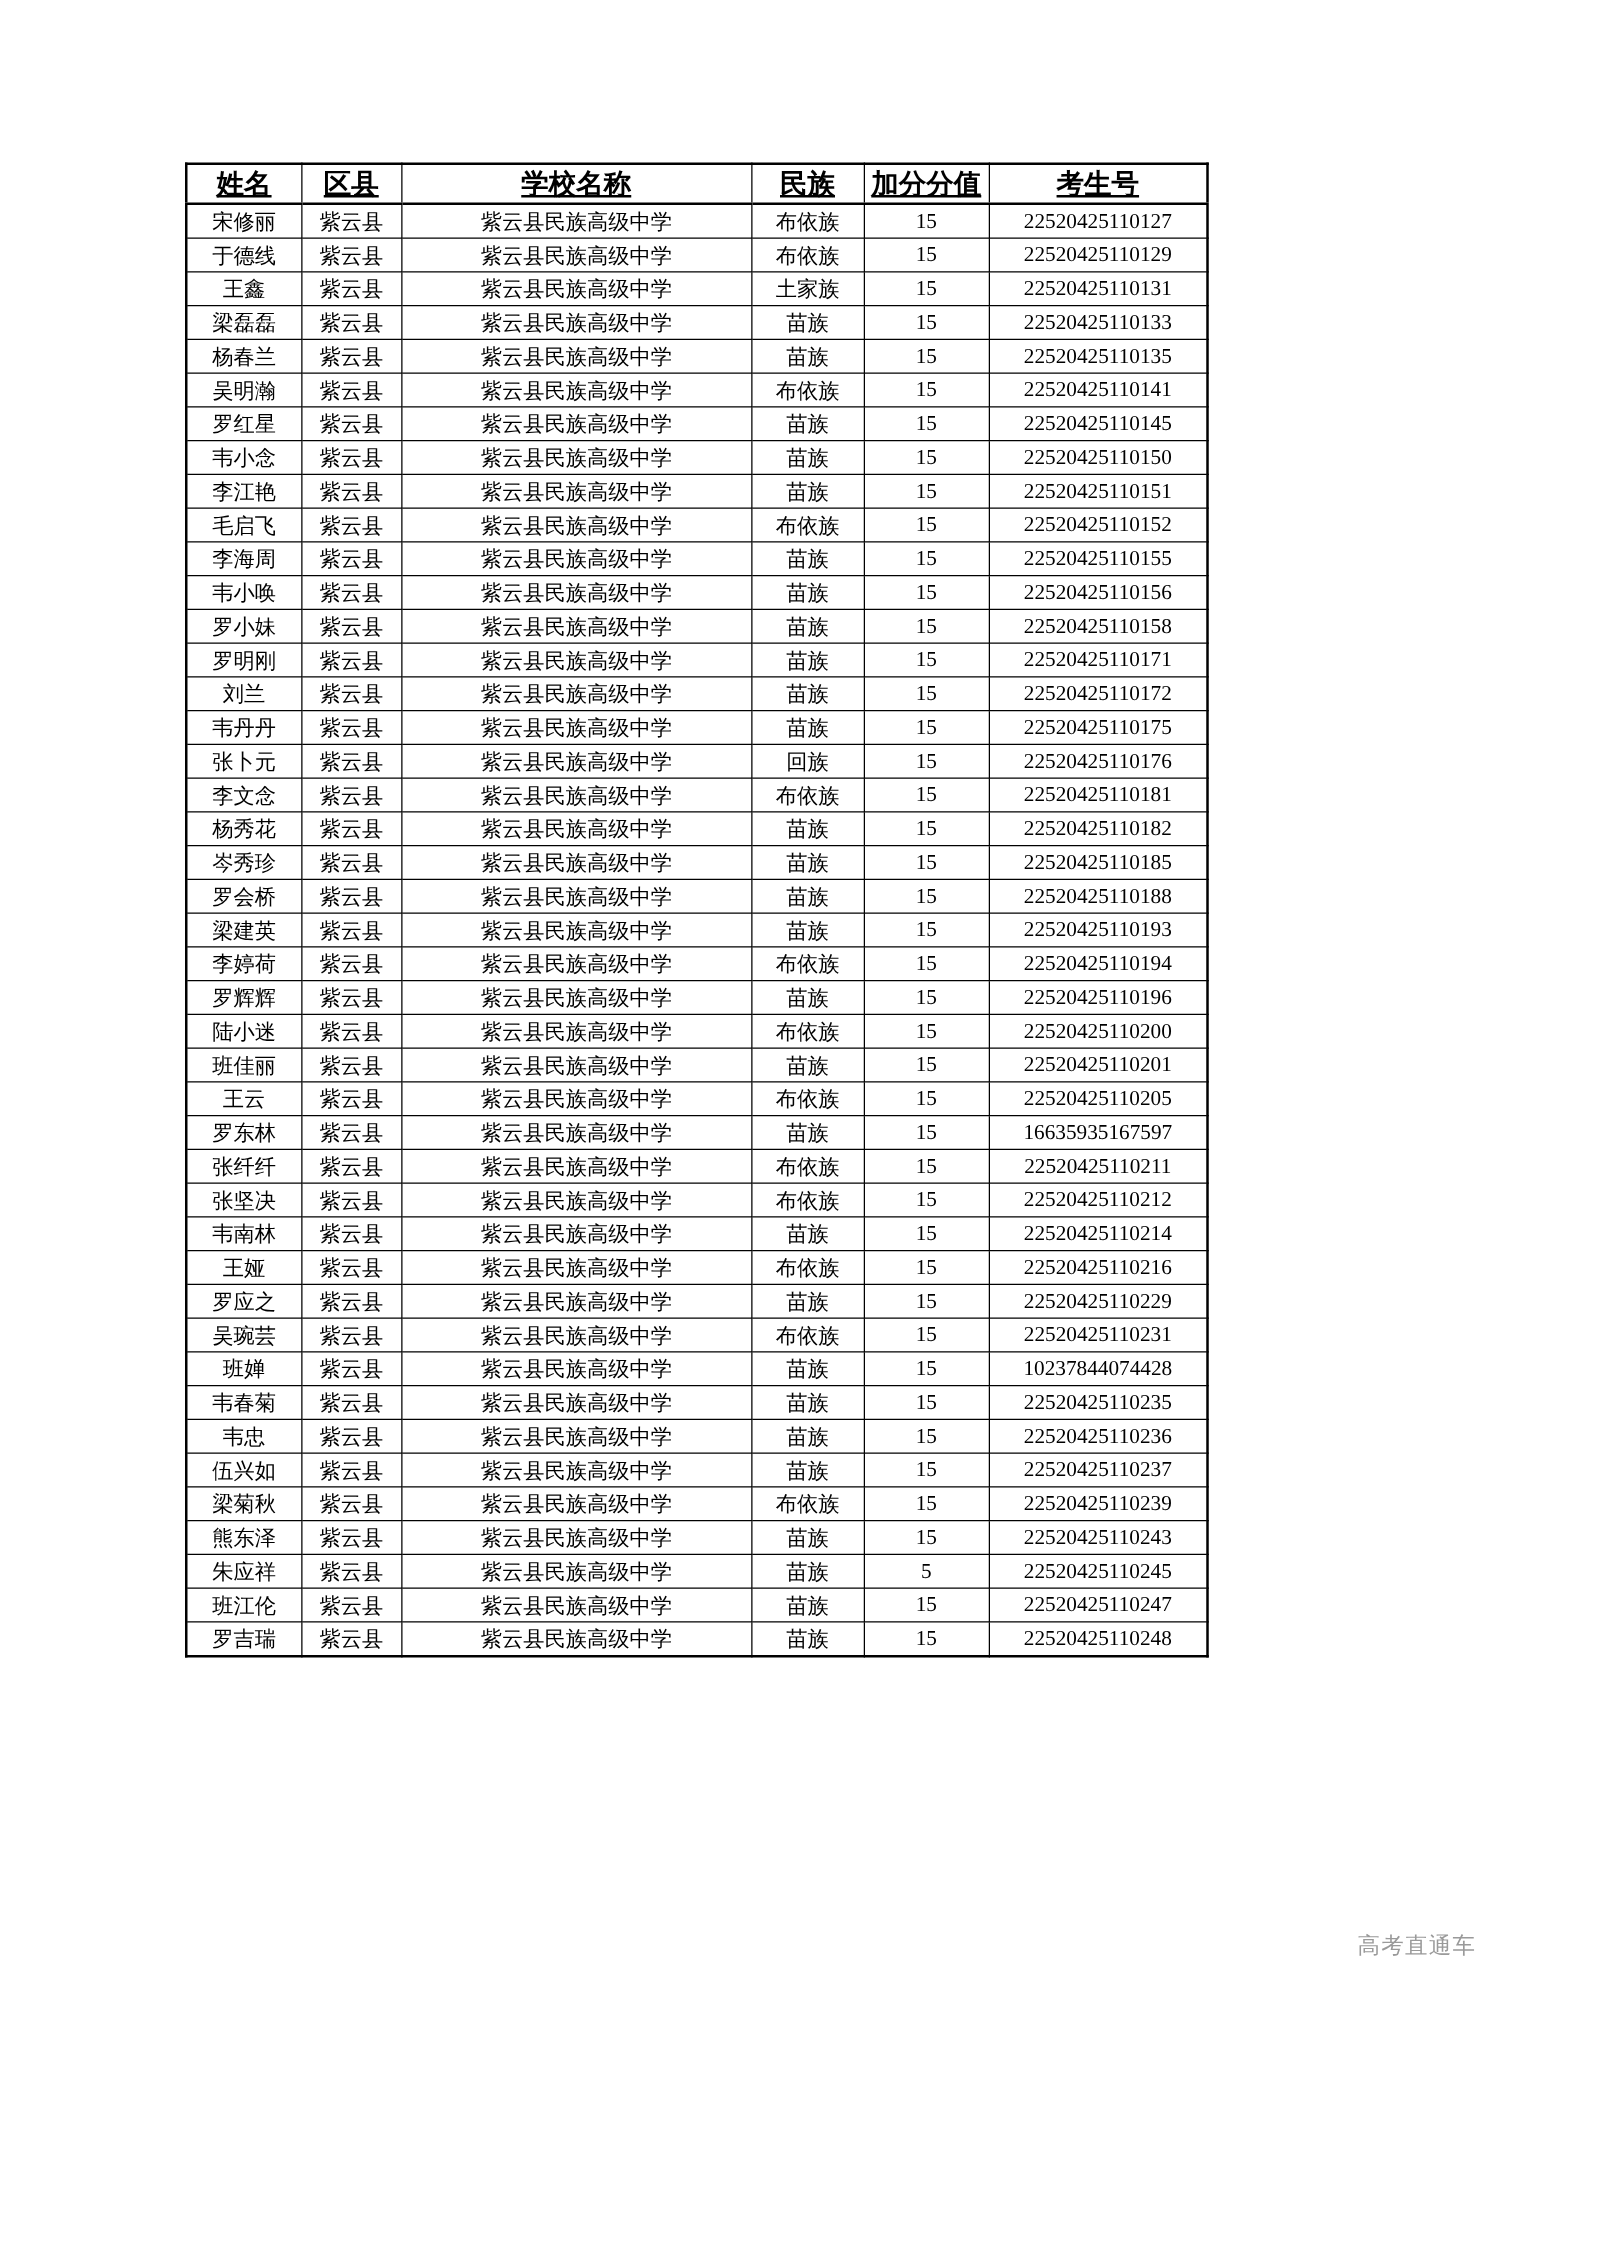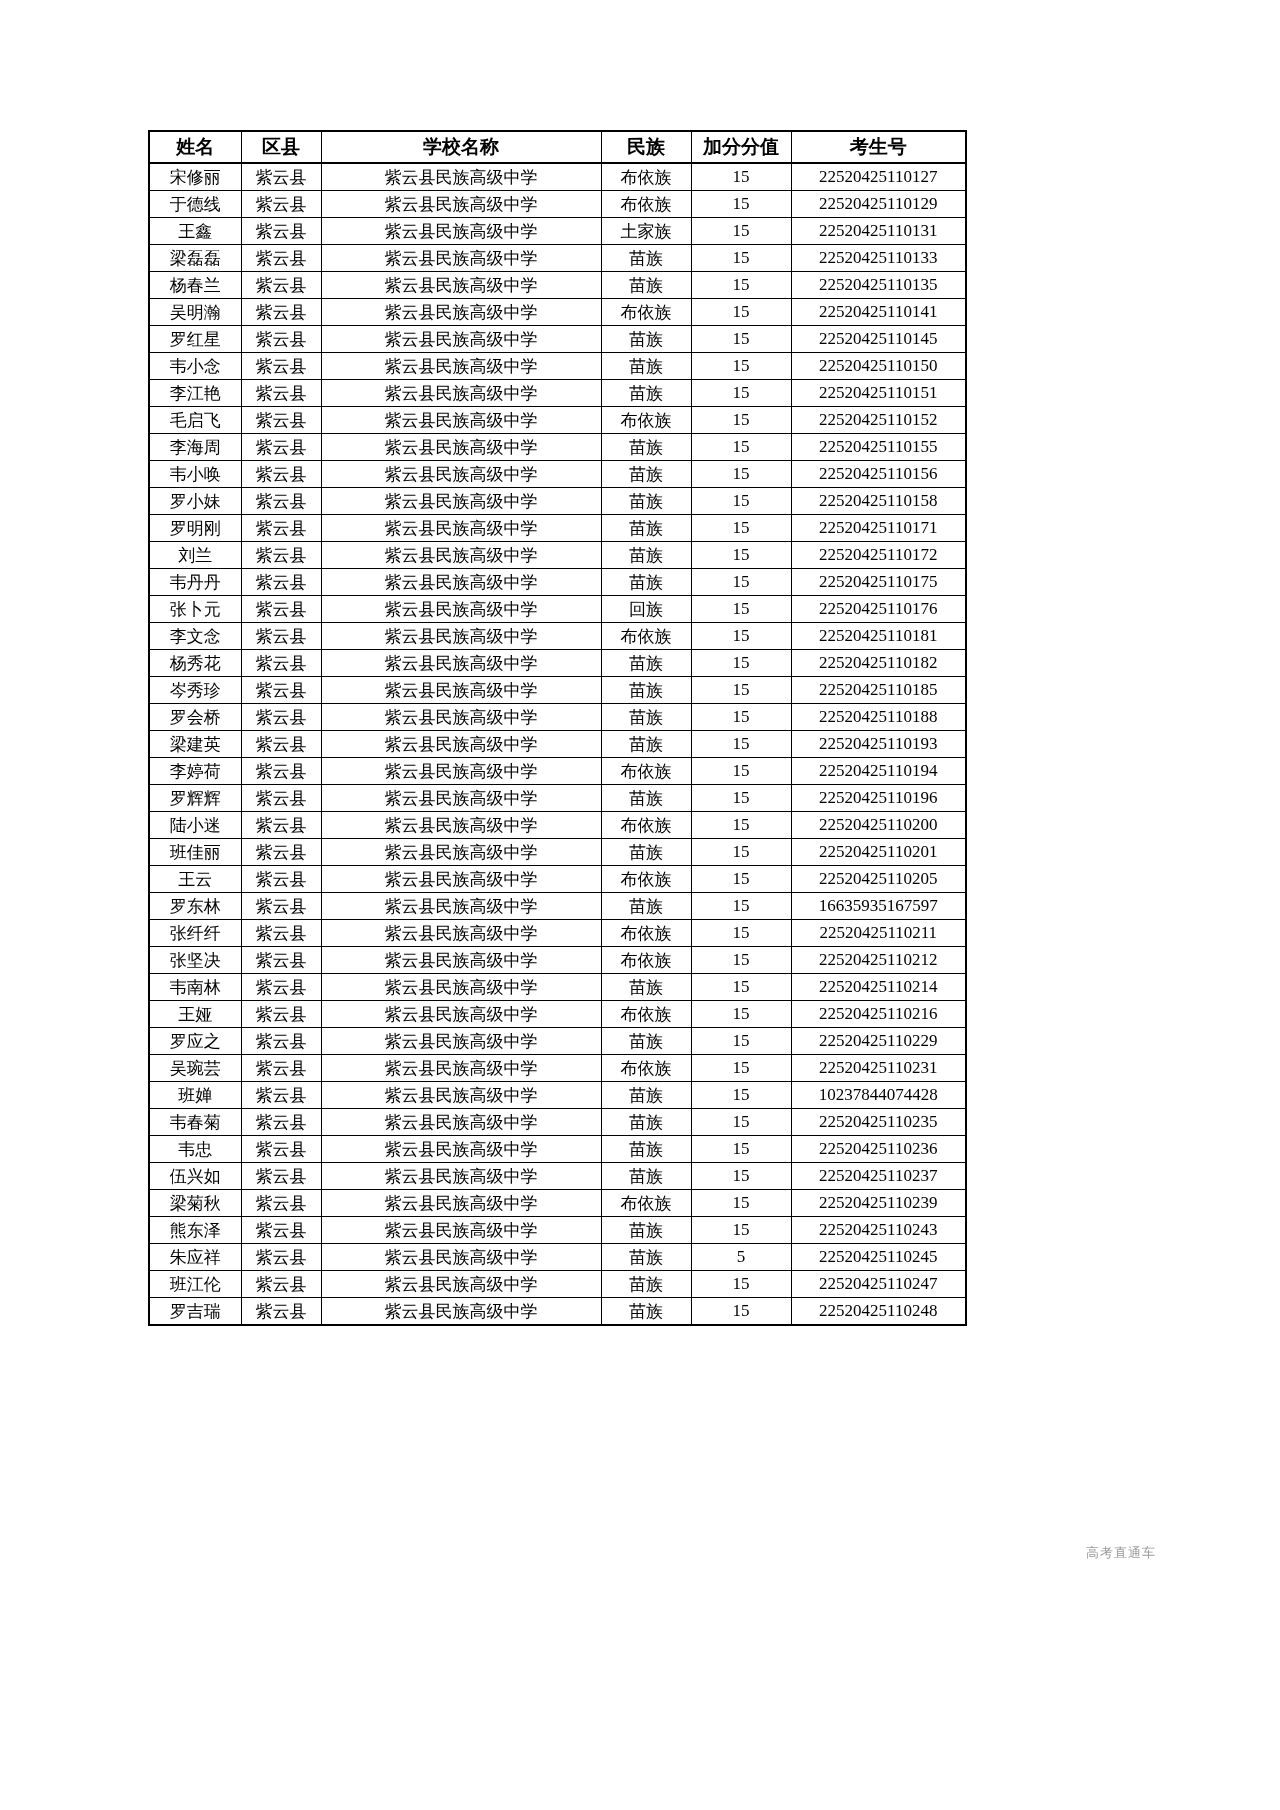--- a/index.html
+++ b/index.html
@@ -26,40 +26,41 @@
   .doc-table td {
     border: 1px solid #000;
     text-align: center;
     vertical-align: middle;
     padding: 0 2px;
     overflow: hidden;
     white-space: nowrap;
   }
   .doc-table th {
     height: 30px;
-    font-size: 19px;
+    font-size: 22px;
     font-weight: bold;
     border-bottom: 2px solid #000;
+    text-decoration: underline;
   }
   .doc-table td {
     height: 26px;
     font-size: 17px;
     font-weight: normal;
   }
   .col-name      { width: 92px;  }
   .col-county    { width: 80px;  }
   .col-school    { width: 280px; }
   .col-ethnicity { width: 90px;  }
   .col-bonus     { width: 100px; }
   .col-candidate { width: 175px; }
   .watermark {
     position: absolute;
     left: 1086px;
     top: 1544px;
-    font-size: 13px;
+    font-size: 18px;
     color: #9a9a9a;
     font-family: Liberation Serif, serif;
     letter-spacing: 1px;
   }
 </style>
 </head>
 <body>
 
 <table class="doc-table">
   <colgroup>

